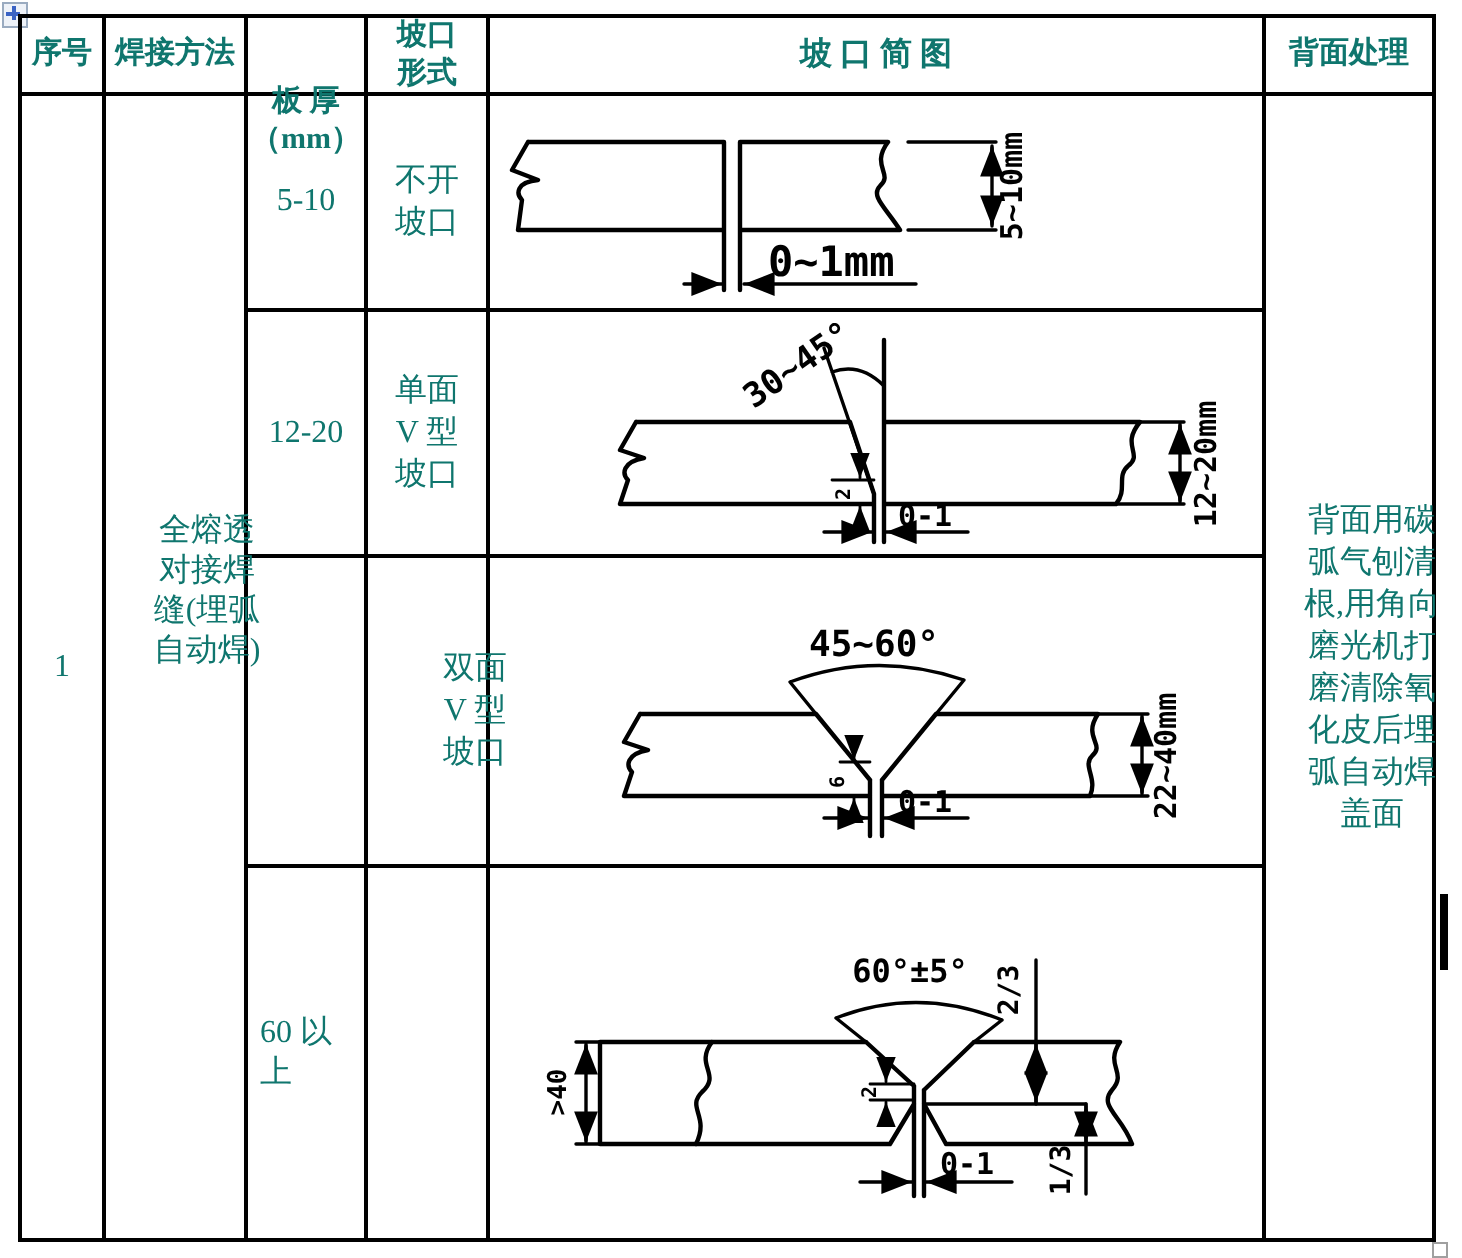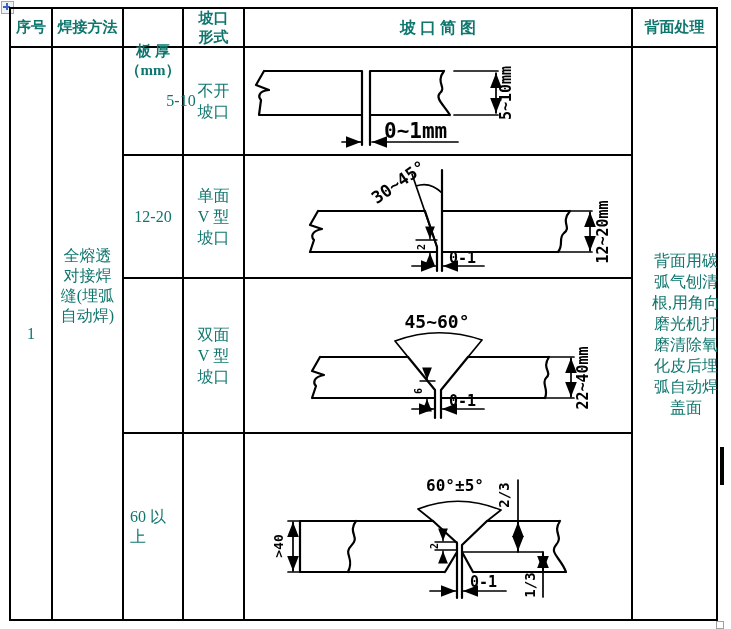--- a/index.html
+++ b/index.html
@@ -56,44 +56,44 @@
   <div class="cell hd" style="left:10px;top:8px;width:42px;height:39px;">序号</div>
   <div class="cell hd" style="left:52px;top:8px;width:71px;height:39px;">焊接方法</div>
   <div class="cell hd" style="left:123px;top:8px;width:60px;height:39px;margin-top:33px;">板 厚
 （mm）</div>
   <div class="cell hd" style="left:183px;top:8px;width:61px;height:39px;">坡口
 形式</div>
   <div class="cell hd" style="left:244px;top:8px;width:388px;height:39px;font-size:16px;">坡 口 简 图</div>
   <div class="cell hd" style="left:632px;top:8px;width:85px;height:39px;">背面处理</div>
 
   <div class="cell" style="left:10px;top:47px;width:42px;height:573px;">1</div>
-  <div class="cell" style="left:52px;top:30px;width:71px;height:511px;">全熔透
+  <div class="cell" style="left:52px;top:40px;width:71px;height:511px;padding-left:16px;">全熔透
 对接焊
 缝(埋弧
 自动焊)</div>
   <div class="cell lh21" style="left:632px;top:47px;width:108px;height:573px;">背面用碳
 弧气刨清
 根,用角向
 磨光机打
 磨清除氧
 化皮后埋
 弧自动焊
 盖面</div>
 
-  <div class="cell" style="left:123px;top:47px;width:60px;height:108px;margin-left:28px;">5-10</div>
+  <div class="cell" style="left:123px;top:47px;width:60px;height:108px;">5-10</div>
   <div class="cell" style="left:123px;top:155px;width:60px;height:123px;border-radius:30px;">12-20</div>
   <div class="cell left4" style="left:123px;top:433px;width:60px;height:187px;">60 以
 上</div>
 
   <div class="cell lh21" style="left:183px;top:47px;width:61px;height:108px;">不开
 坡口</div>
   <div class="cell lh21" style="left:183px;top:155px;width:61px;height:123px;">单面
 V 型
 坡口</div>
-  <div class="cell lh21" style="left:183px;top:278px;width:61px;height:155px;">双面
+  <div class="cell lh21" style="left:183px;top:278px;width:61px;height:155px;padding-left:24px;">双面
 V 型
 坡口</div>
   <div class="cell lh21" style="left:183px;top:433px;width:61px;height:187px;"></div>
 
   <svg class="diag" style="left:244px;top:47px;" width="388" height="108" viewBox="0 0 388 108">
     <defs>
       <marker id="arw" markerWidth="10" markerHeight="8" refX="9" refY="4" orient="auto">
         <path d="M0,0.5 L9,4 L0,7.5 Z" fill="#000"></path>
       </marker>
     </defs>

